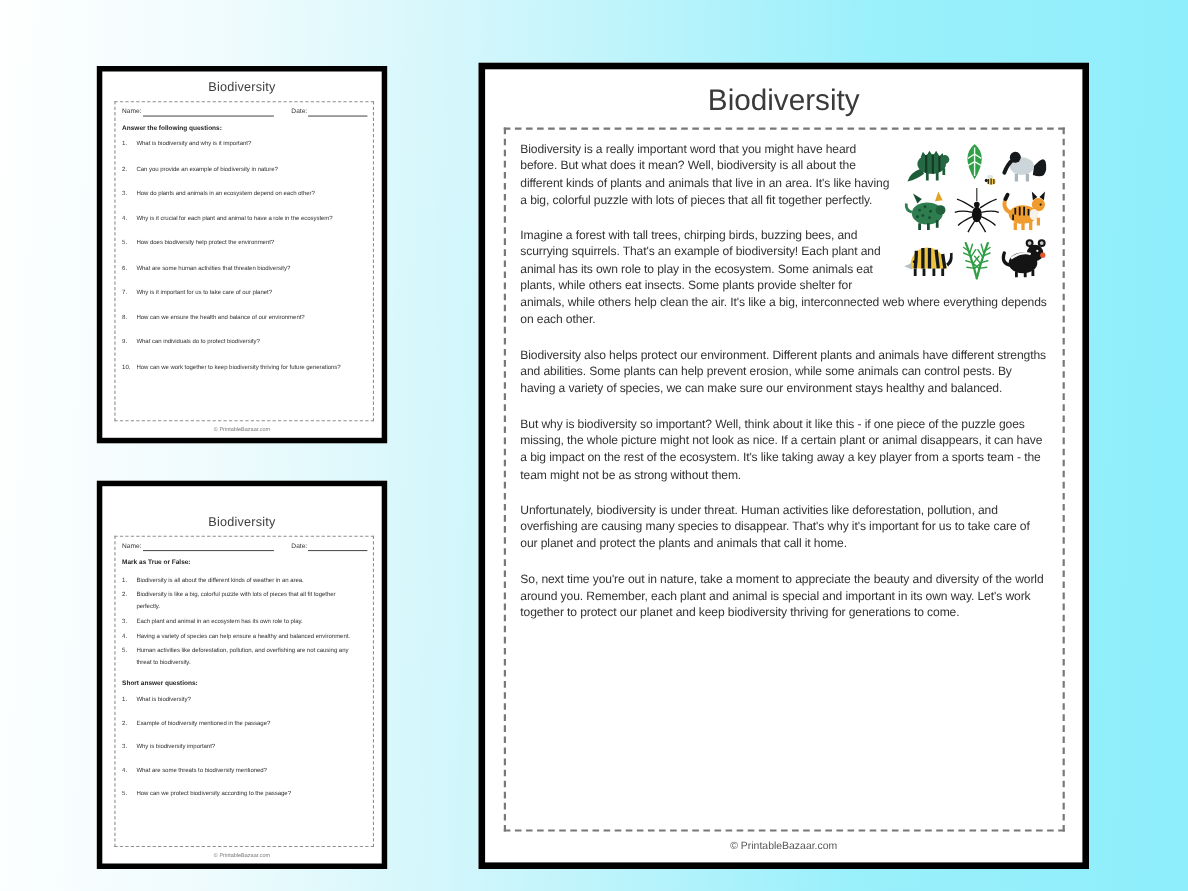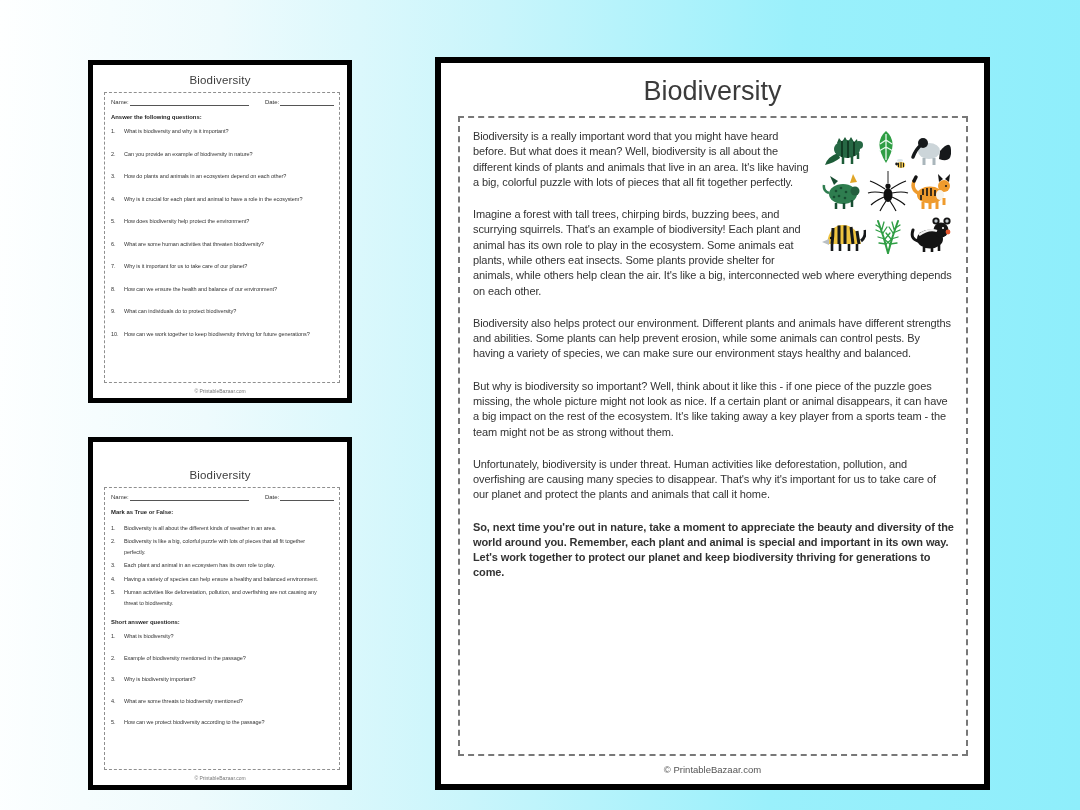--- a/index.html
+++ b/index.html
@@ -37,21 +37,21 @@
   .sa-list li { margin-bottom:15.5px; white-space:nowrap; overflow:hidden; }
   .ws-footer { font-size:5px; color:#777; text-align:center; margin:3px 0 4px; }
 
   
   .main-title { font-size:27px; font-weight:400; color:#3b3b3b; text-align:center; margin:13px 0 0; }
   .passage-box {
     border:2px dashed #787878; margin:9px 16px 4px 17px; padding:11px 12px 8px 13px;
     flex:1; overflow:hidden; font-size:11px; line-height:1.39; letter-spacing:-0.1px; color:#333;
   }
   .passage-p { margin:0 0 17px; }
-  .passage-p:last-child { margin-bottom:16px;font-weight:bold; }
+  .passage-p:last-child { margin-bottom:16px; }
   .illustration {
     float:right; width:132px; margin:0 0 1px 10px;
     display:grid; grid-template-columns:repeat(3, 44px); grid-auto-rows:42px;
   }
   .icon-cell { width:44px; height:42px; }
   .icon-cell svg { width:44px; height:42px; display:block; }
   .main-footer { font-size:9.5px; color:#555; text-align:center; margin:4px 0 9px; }
 </style>
 </head>
 <body>

